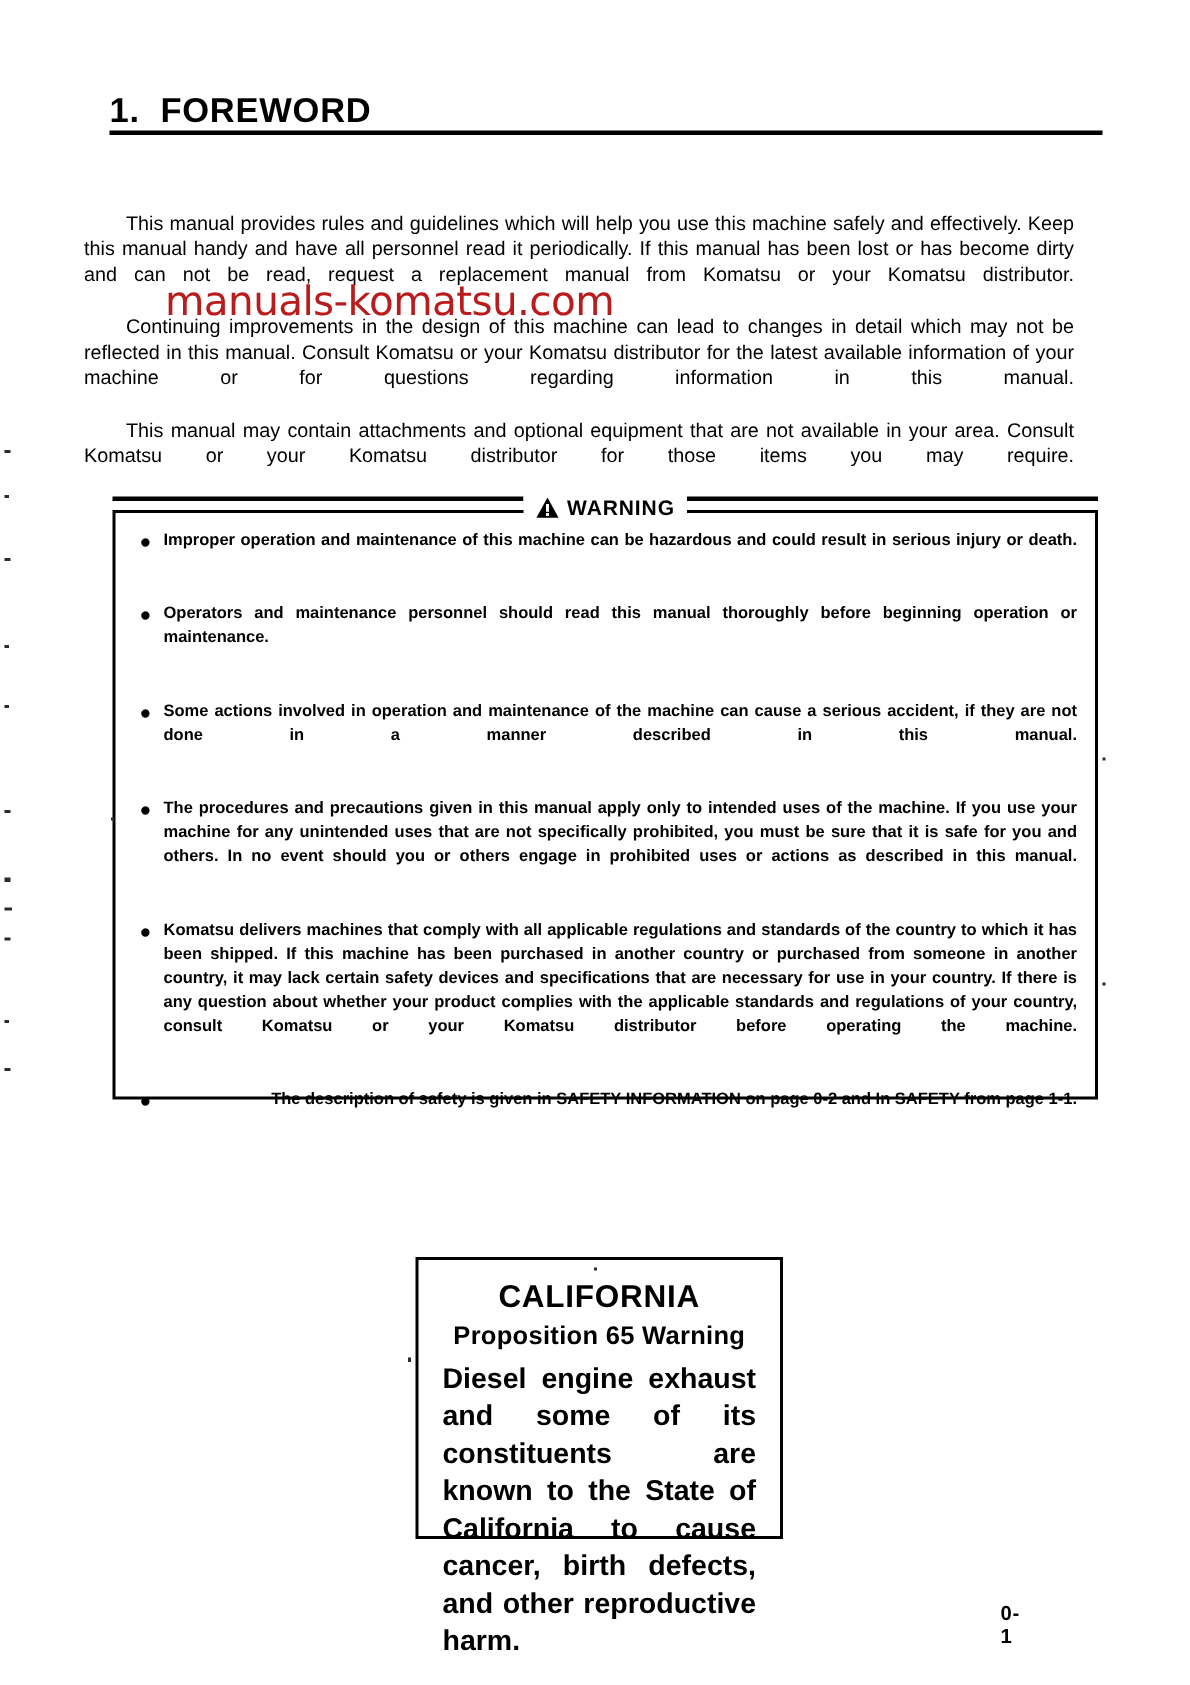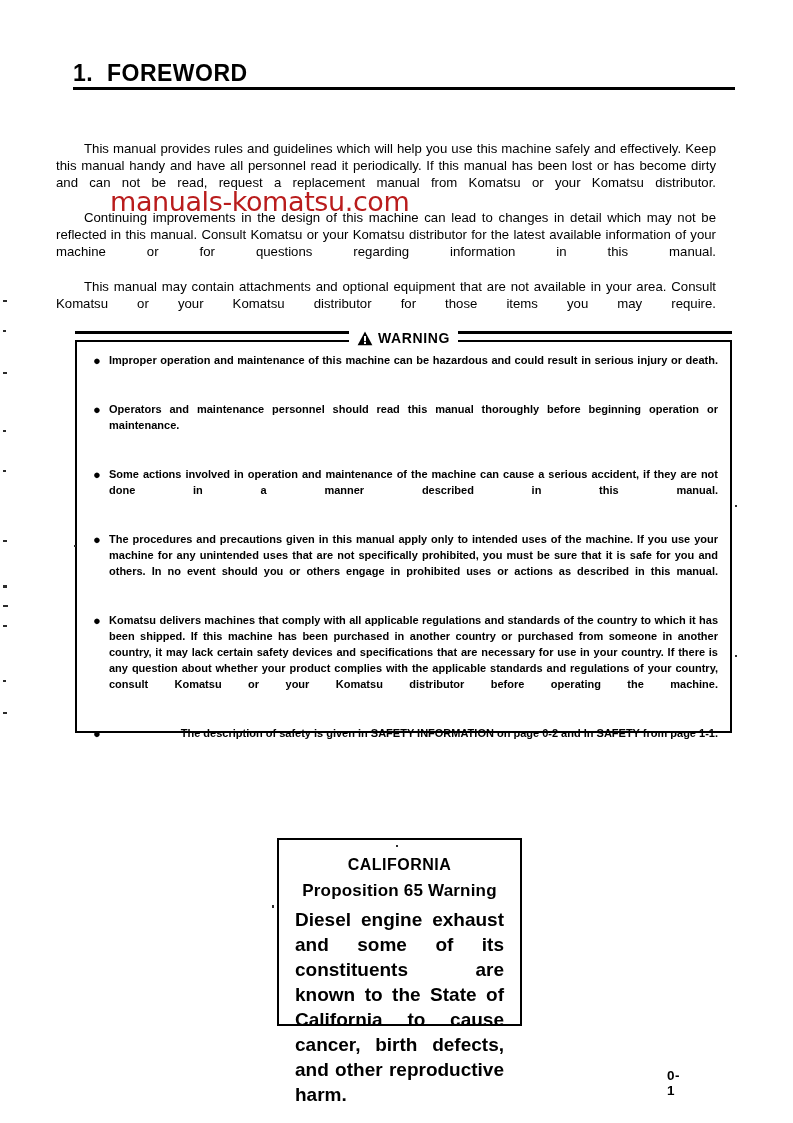--- a/index.html
+++ b/index.html
@@ -172,21 +172,21 @@
     position: absolute;
     left: 277px;
     top: 838px;
     width: 245px;
     height: 188px;
     border: 2.5px solid #000000;
     box-sizing: border-box;
     padding: 12px 16px 10px 16px;
   }
   .cal-title {
-    font-size: 16px;
+    font-size: 21px;
     font-weight: bold;
     text-align: center;
     letter-spacing: 0.5px;
     line-height: 26px;
   }
   .cal-sub {
     font-size: 17px;
     font-weight: bold;
     text-align: center;
     letter-spacing: 0.2px;

